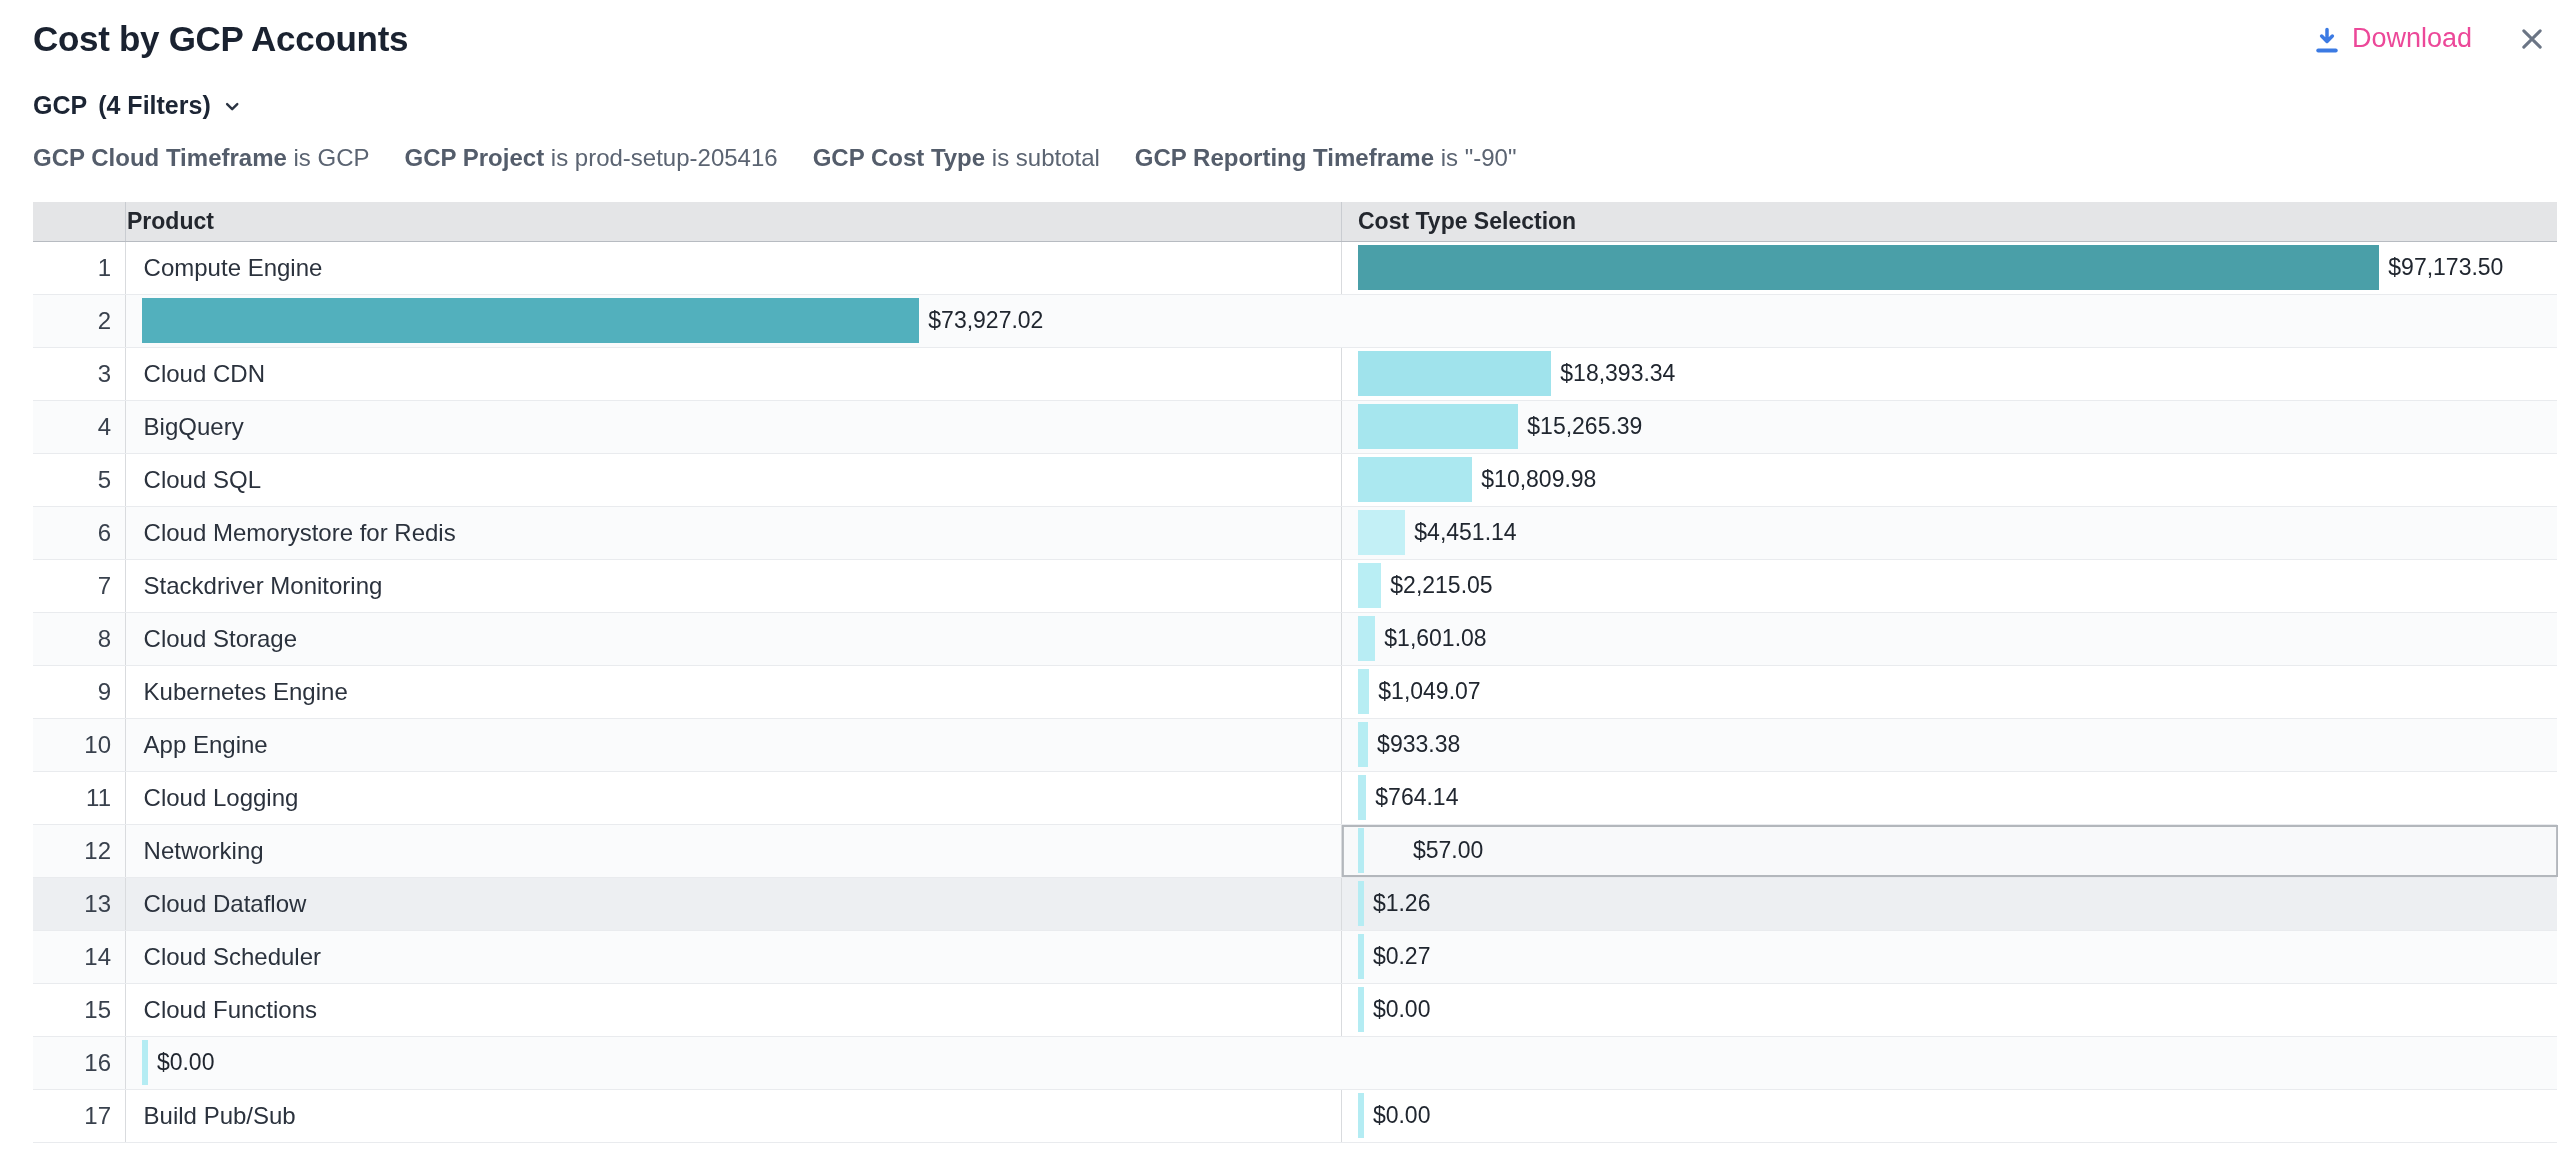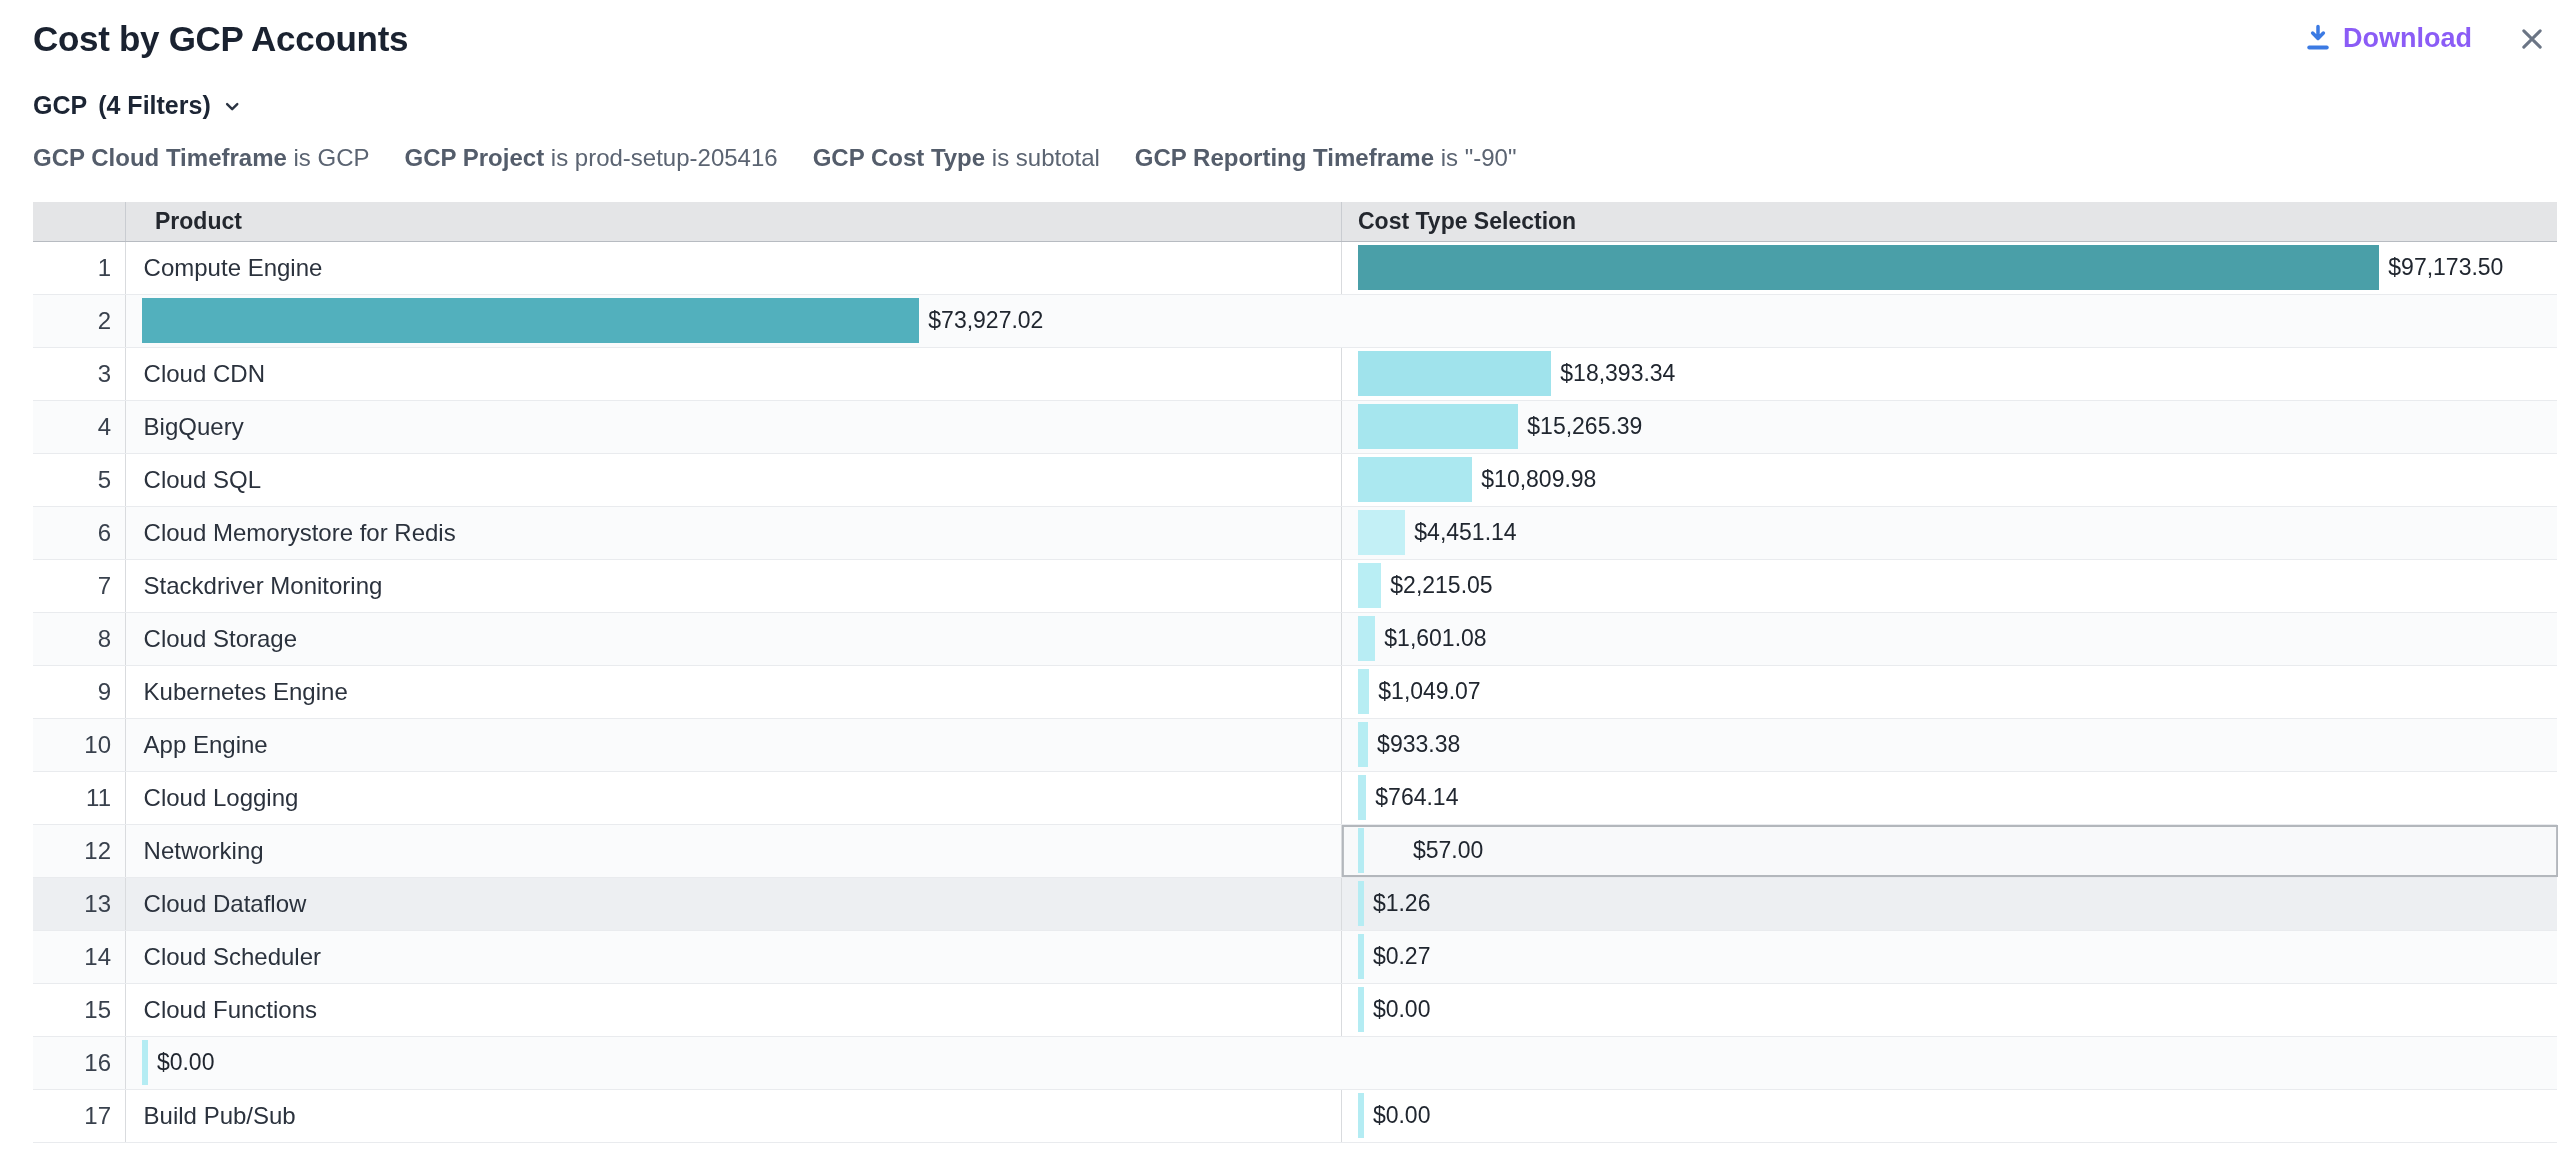--- a/index.html
+++ b/index.html
@@ -4,35 +4,35 @@
 <style>
   html,body{margin:0;padding:0;}
   body{
     width:2576px;height:1166px;overflow:hidden;background:#ffffff;
     font-family:"Liberation Sans","DejaVu Sans",sans-serif;
     -webkit-font-smoothing:antialiased;
   }
   .topbar{display:flex;justify-content:space-between;align-items:flex-start;padding:18.6px 28px 0 33px;}
   .page-title{margin:0;font-size:35px;font-weight:700;color:#1a2230;letter-spacing:-0.3px;}
   .topbar-right{display:flex;align-items:center;gap:43px;margin-top:3.7px;}
-  .download-btn{display:flex;align-items:flex-start;gap:11px;color:#8b5cf6;font-size:27px;font-weight:700;cursor:pointer;}
+  .download-btn{display:flex;align-items:flex-end;gap:11px;color:#ec4899;font-size:27px;font-weight:400;cursor:pointer;}
   .close-btn{display:flex;align-items:center;justify-content:center;width:33px;height:33px;cursor:pointer;}
 
   .filters-summary{display:inline-flex;align-items:center;gap:11px;margin:32px 0 0 33px;font-size:25px;color:#1c2534;cursor:pointer;}
   .filters-summary .scope{font-weight:700;}
   .filters-summary .count{font-weight:600;}
   .filter-row{display:flex;gap:35px;margin:24px 0 0 33px;font-size:24px;color:#5b6472;white-space:nowrap;}
   .filter-item .fname{font-weight:600;color:#545d6b;}
   .filter-item .frel,.filter-item .fval{font-weight:400;}
 
   .cost-table{margin:30px 18.6px 0 33px;width:2524px;}
   .thead,.trow{display:grid;grid-template-columns:92px 1216px 1217px;}
   .thead{height:39px;background:#e4e5e7;border-bottom:1.9px solid #b7bbc1;}
   .th{display:flex;align-items:center;font-size:23px;font-weight:700;color:#23272e;}
-  .th.col-product{padding-left:29px;border-left:0.9px solid #c9ccd1;}
+  .th.col-product{padding-left:1px;border-left:0.9px solid #c9ccd1;}
   .th.col-bar{padding-left:16px;border-left:0.9px solid #c9ccd1;}
 
   .trow{height:52px;border-bottom:0.9px solid #e9ebee;background:#ffffff;}
   .trow.zebra{background:#fafbfc;}
   .trow.hovered{background:#edeff2;}
   .cell{display:flex;align-items:center;font-size:24px;color:#2b323d;}
   .cell-num{justify-content:flex-end;padding-right:14px;color:#39414d;}
   .cell-product{padding-left:17.6px;border-left:0.9px solid #d9dbde;}
   .cell-bar{border-left:0.9px solid #d9dbde;padding-left:16px;position:relative;}
   .cell-bar.selected{box-shadow:inset 0 0 0 1.9px #b3b7bc;background:#f8f9fa;gap:40px;}

